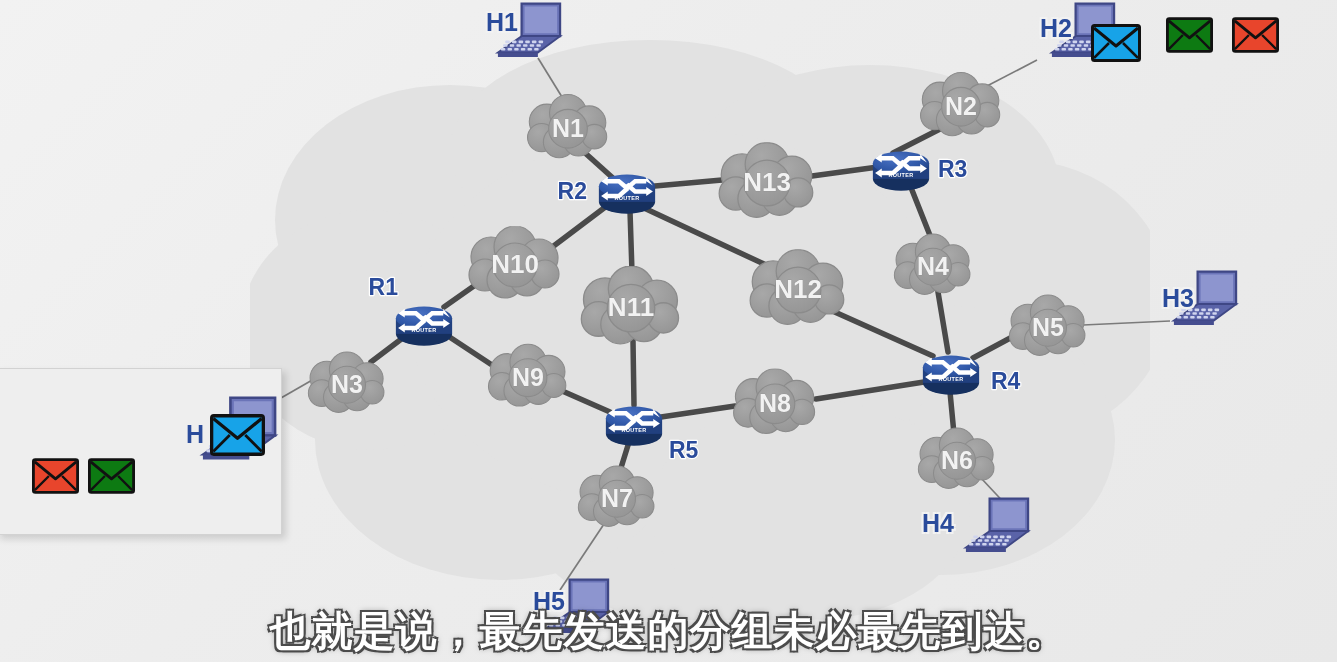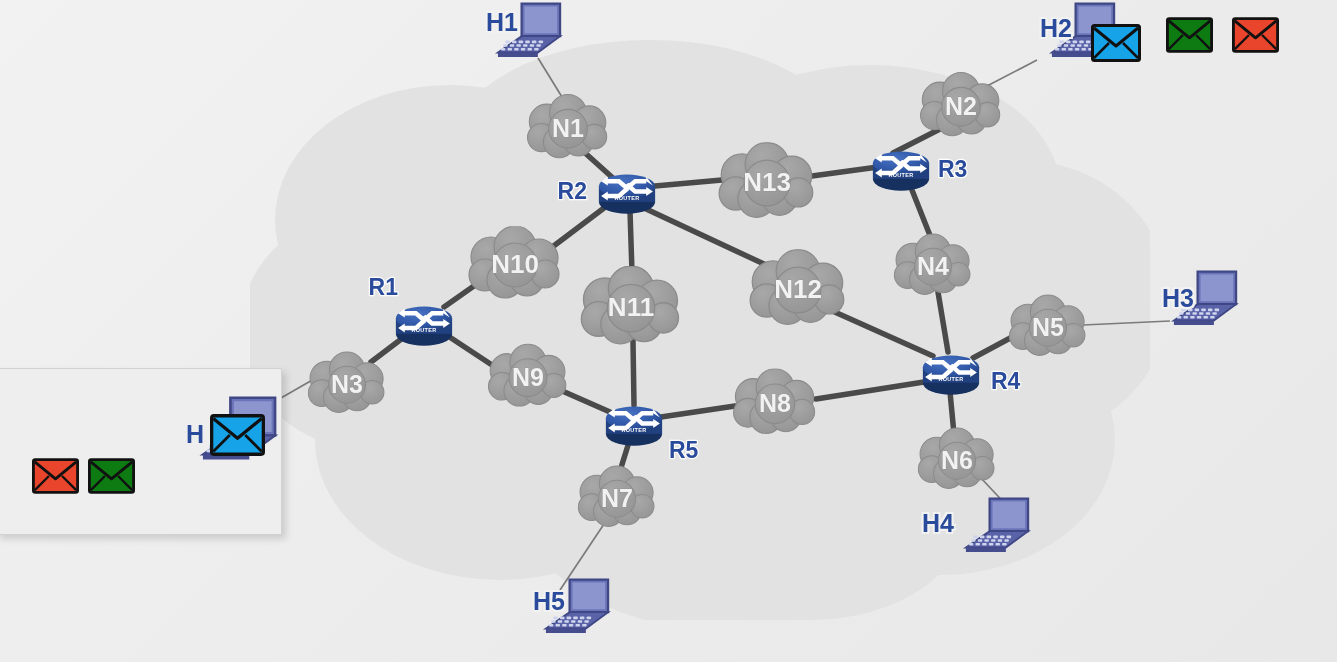--- a/index.html
+++ b/index.html
@@ -436,14 +436,15 @@
           <path d="M6 8 L50 44 L94 8" fill="none" stroke="#111" stroke-width="6" stroke-linejoin="round"></path>
           <path d="M6 68 L36 38 M94 68 L64 38" stroke="#111" stroke-width="5" fill="none"></path>
         </svg></div>
       <div class="abs" style="left: 88px; top: 458px;"><svg width="47" height="36" viewBox="0 0 100 76">
           <rect x="3" y="3" width="94" height="70" rx="4" fill="#0d7a12" stroke="#111" stroke-width="6"></rect>
           <path d="M6 8 L50 44 L94 8" fill="none" stroke="#111" stroke-width="6" stroke-linejoin="round"></path>
           <path d="M6 68 L36 38 M94 68 L64 38" stroke="#111" stroke-width="5" fill="none"></path>
         </svg></div>
     </div>
 
+  <div id="subtitle">也就是说，最先发送的分组未必最先到达。</div>
 
 </div>
 
 </body></html>

